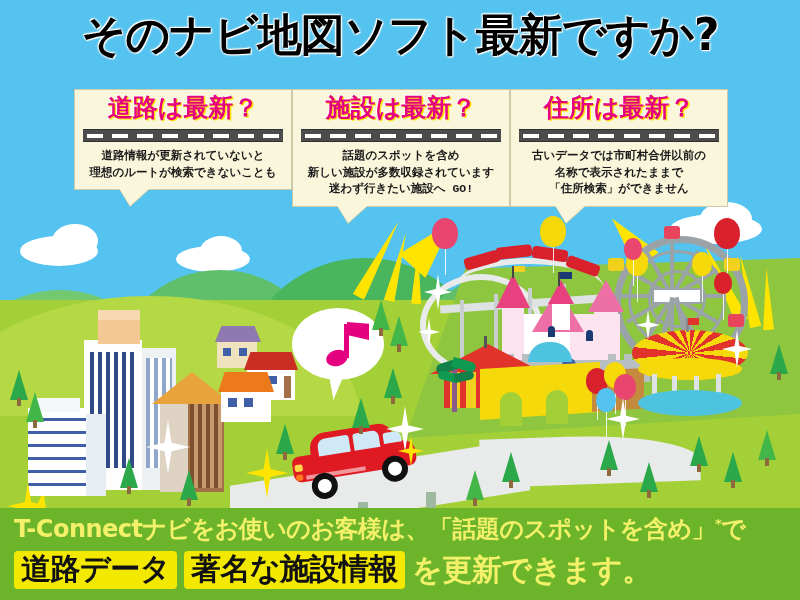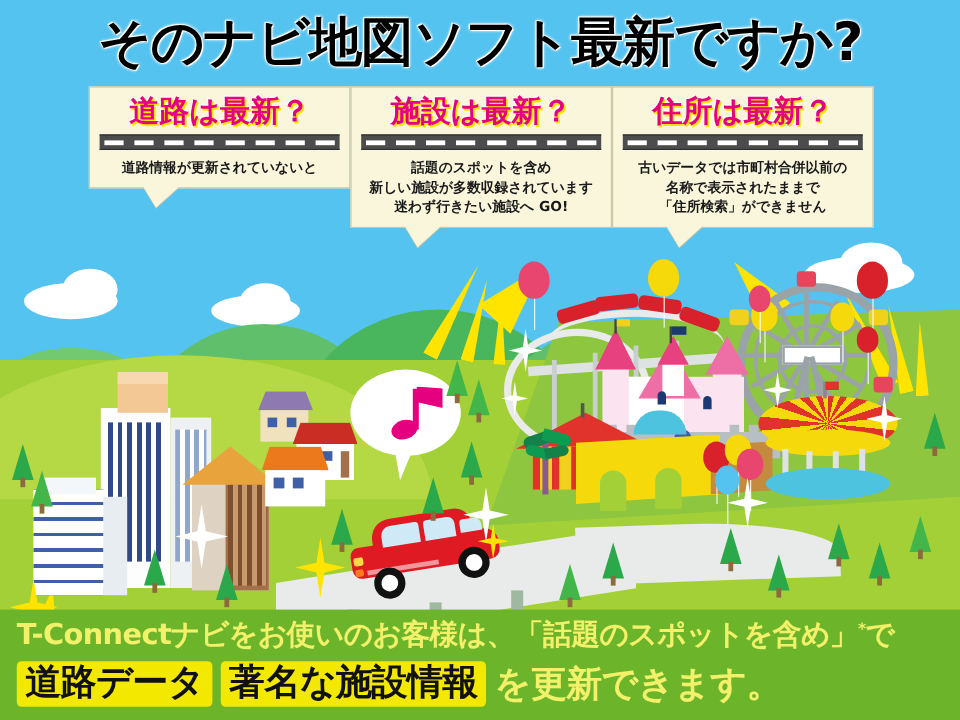--- a/index.html
+++ b/index.html
@@ -44,21 +44,21 @@
 
   
   .headline{
     position:absolute;left:0;top:6px;width:800px;text-align:center;
     font-size:44px;font-weight:bold;color:#000;letter-spacing:-1px;
     text-shadow:0 0 3px #fff,0 0 3px #fff,1px 1px 0 #fff,-1px -1px 0 #fff;
     white-space:nowrap;
   }
 
   
-  .boxes{position:absolute;left:0;top:72px;width:760px;height:150px;}
+  .boxes{position:absolute;left:0;top:89px;width:760px;height:150px;font-family:Liberation Mono, monospace;}
   .callout{
     position:absolute;top:0;width:218px;box-sizing:border-box;
     background:#faf6dc;border:1px solid #cdc9a6;
     padding:6px 6px 8px;text-align:center;
   }
   .callout .tail{
     position:absolute;left:44px;bottom:-17px;width:0;height:0;
     border-left:11px solid transparent;border-right:20px solid transparent;
     border-top:18px solid #faf6dc;
     filter:drop-shadow(0 1px 0 #cdc9a6);
@@ -418,20 +418,21 @@
         <i></i>
           <i></i>
           <i></i>
           <i></i>
           <i></i>
           <i></i>
           <i></i>
           <i></i>
       </div>
       <div class="c-body">道路情報が更新されていないと</div>
+      <div class="c-body">理想のルートが検索できないことも</div>
       <div class="tail"></div>
     </div>
 
     <div class="callout" style="left:292px;">
       <div class="c-title">施設は最新？</div>
       <div class="roadbar">
         <i></i>
           <i></i>
           <i></i>
           <i></i>

